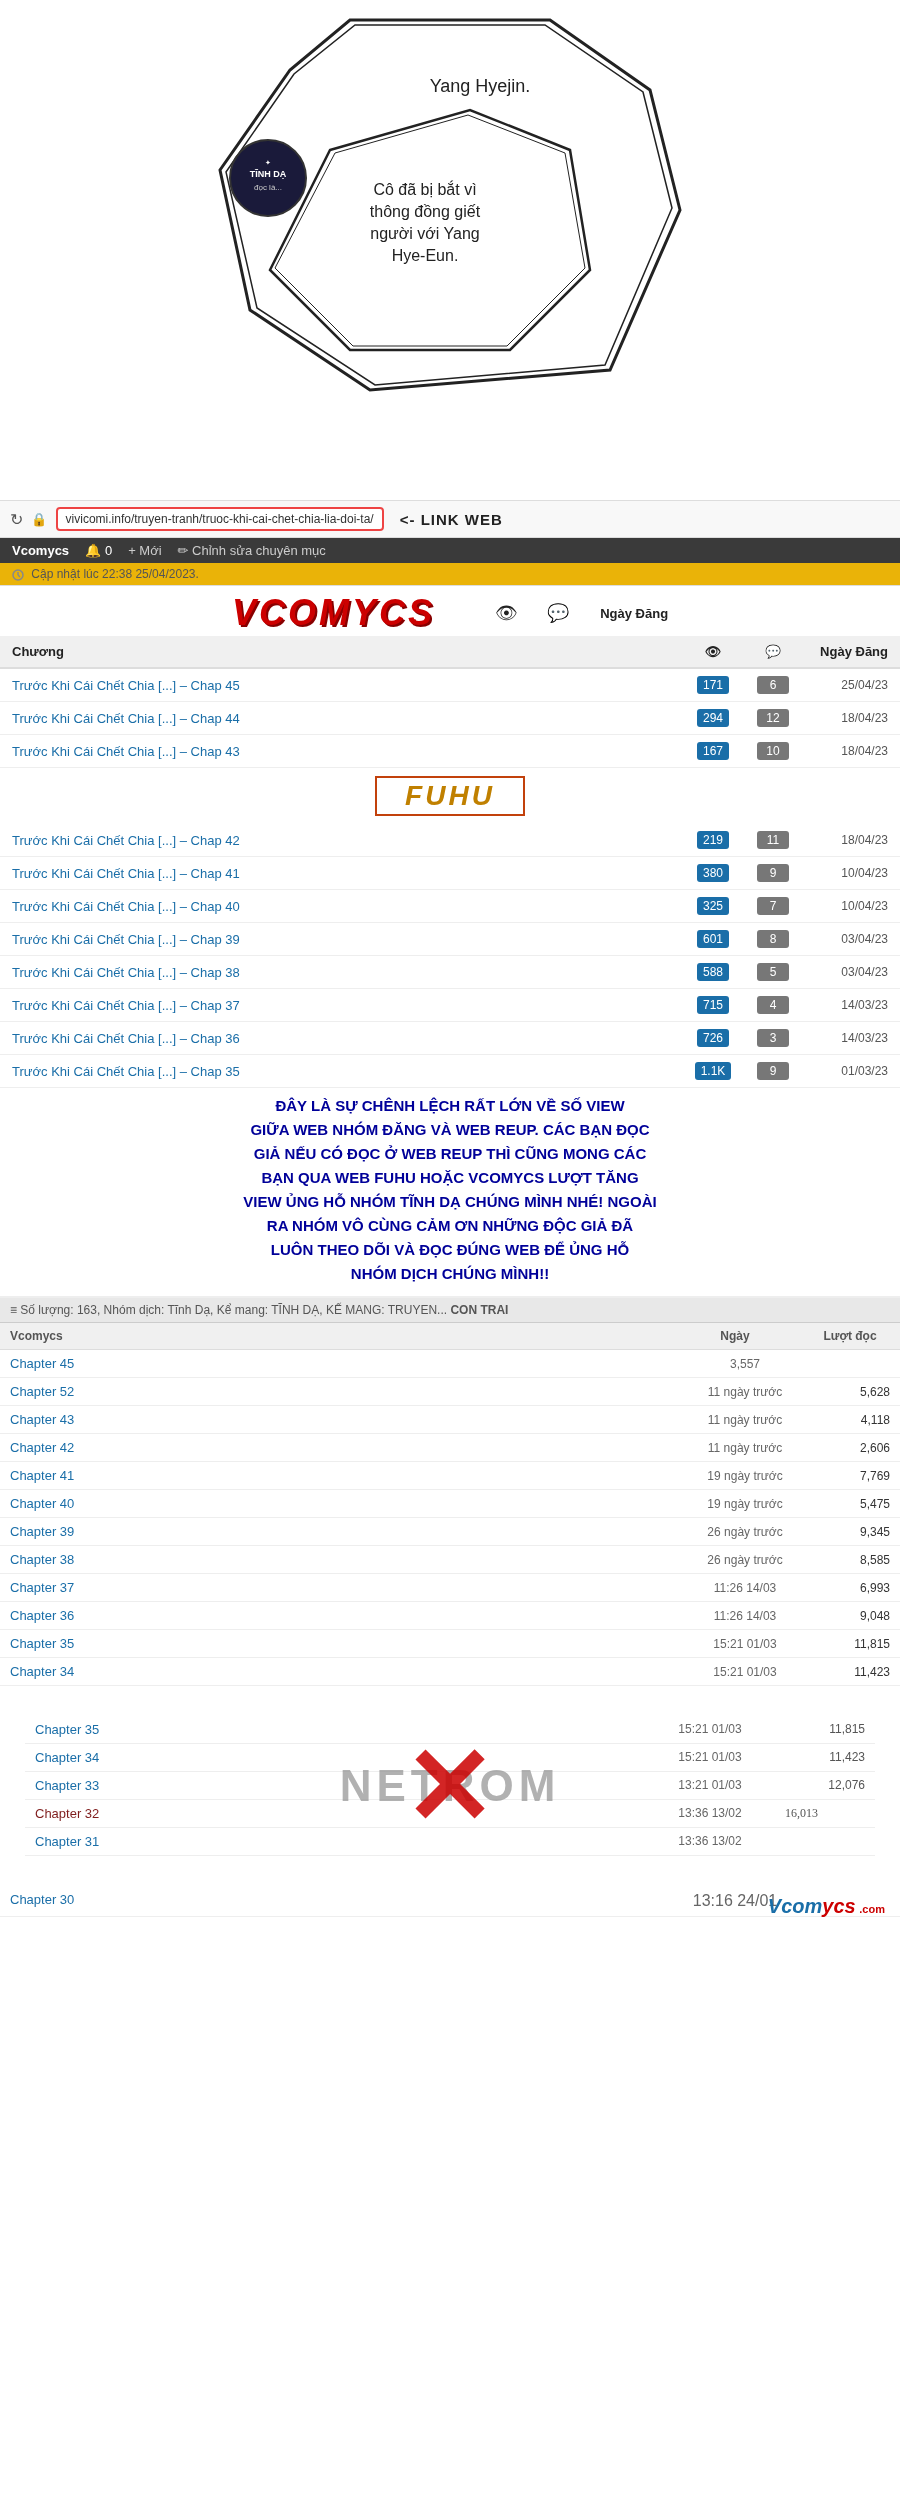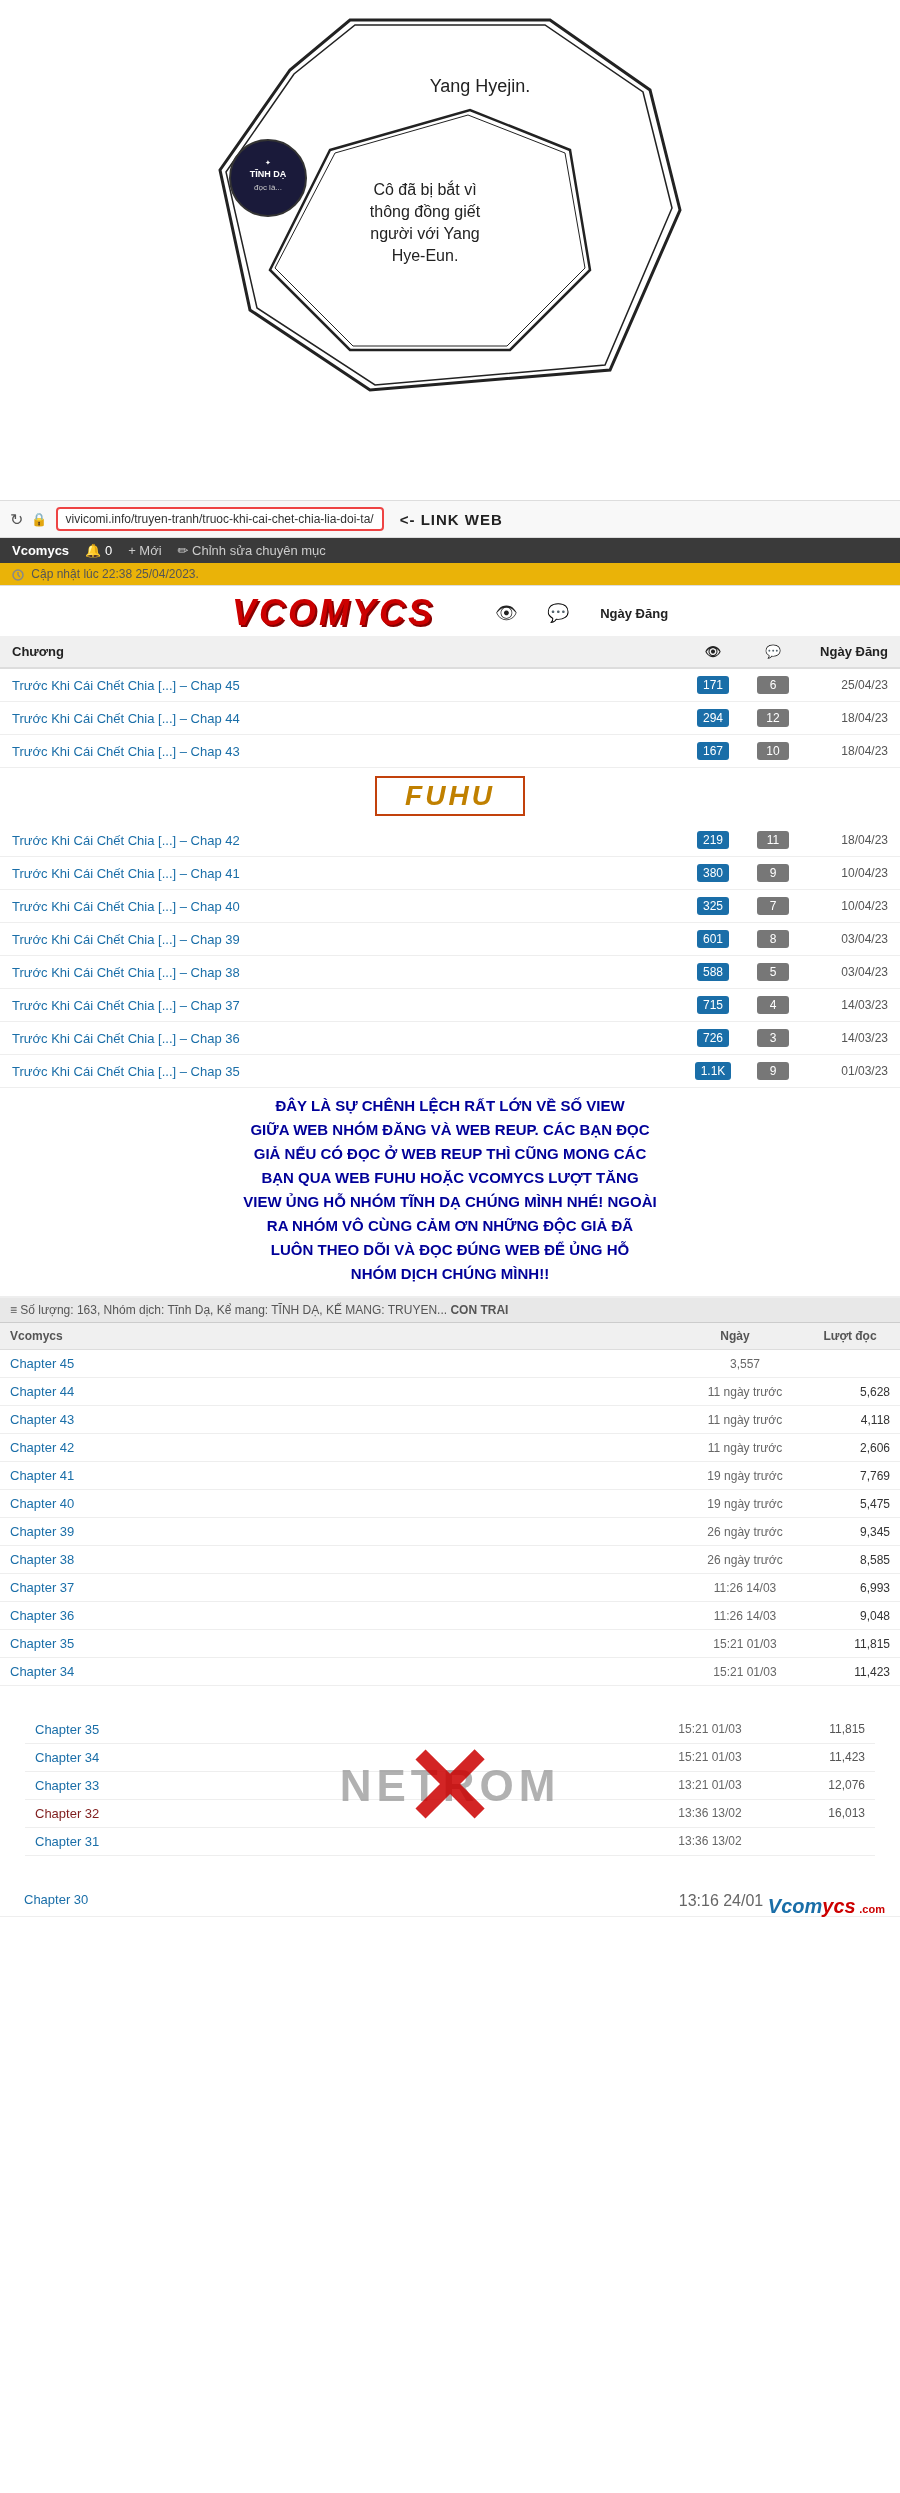--- a/index.html
+++ b/index.html
@@ -360,21 +360,21 @@
   <div style="width:80px;text-align:center;">Lượt đọc</div>
 </div>
 
 <div class="second-list-wrapper" id="chapter-list-rows">
 <div class="chapter-list-row">
       <div class="ch-name">Chapter 45</div>
       <div class="ch-date">3,557</div>
       <div class="ch-views"></div>
     </div>
     <div class="chapter-list-row">
-      <div class="ch-name">Chapter 44</div>
+      <div class="ch-name">Chapter 52</div>
       <div class="ch-date">11 ngày trước</div>
       <div class="ch-views">5,628</div>
     </div>
     <div class="chapter-list-row">
       <div class="ch-name">Chapter 43</div>
       <div class="ch-date">11 ngày trước</div>
       <div class="ch-views">4,118</div>
     </div>
     <div class="chapter-list-row">
       <div class="ch-name">Chapter 42</div>
@@ -438,39 +438,39 @@
         <div style="width:80px;text-align:right;font-size:12px;">11,423</div>
       </div>
       <div style="display:flex;border-bottom:1px solid #eee;padding:6px 10px;">
         <div style="flex:1;color:#1a6ea8;">Chapter 33</div>
         <div style="width:150px;text-align:center;font-size:12px;color:#666;">13:21 01/03</div>
         <div style="width:80px;text-align:right;font-size:12px;">12,076</div>
       </div>
       <div style="display:flex;border-bottom:1px solid #eee;padding:6px 10px;">
         <div style="flex:1;color:#7f1d1d;">Chapter 32</div>
         <div style="width:150px;text-align:center;font-size:12px;color:#666;">13:36 13/02</div>
-        <div style="width:80px;text-align:right;font-size:12px;">16,013</div>
+        <div style="width:80px;font-size:12px;font-family:Liberation Serif, serif;">16,013</div>
       </div>
       <div style="display:flex;border-bottom:1px solid #eee;padding:6px 10px;">
         <div style="flex:1;color:#1a6ea8;">Chapter 31</div>
         <div style="width:150px;text-align:center;font-size:12px;color:#666;">13:36 13/02</div>
         <div style="width:80px;text-align:right;font-size:12px;"></div>
       </div>
     </div>
 
     <div style="position:absolute;top:50%;left:50%;transform:translate(-50%,-50%);z-index:5;text-align:center;">
       <div style="font-size:44px;font-weight:900;color:#888;letter-spacing:5px;opacity:0.65;">NETROM</div>
 
       <div style="position:absolute;top:50%;left:50%;transform:translate(-50%,-50%);font-size:110px;color:#cc0000;font-weight:900;opacity:0.85;line-height:1;">✕</div>
     </div>
   </div>
 </div>
 
 <div style="background:#fff;">
-  <div style="display:flex;border-bottom:1px solid #eee;padding:6px 24px;font-size:13px;position:relative;justify-content:flex-end;">
+  <div style="display:flex;border-bottom:1px solid #eee;padding:6px 10px;font-size:13px;position:relative;justify-content:flex-end;">
     <div style="flex:1;color:#1a6ea8;">Chapter 30</div>
     <div style="width:150px;text-align:center;font-size:16px;color:#666;">13:16 24/01</div>
     <div style="width:80px;text-align:right;font-size:12px;"></div>
 
     <div style="position:absolute;right:15px;bottom:-2px;">
       <span style="font-size:20px;font-weight:900;font-style:italic;color:#1a6ea8;">Vcom<span style="color:#cc0000;">ycs</span></span>
       <span style="font-size:11px;font-weight:bold;color:#cc0000;">.com</span>
     </div>
   </div>
 </div>

